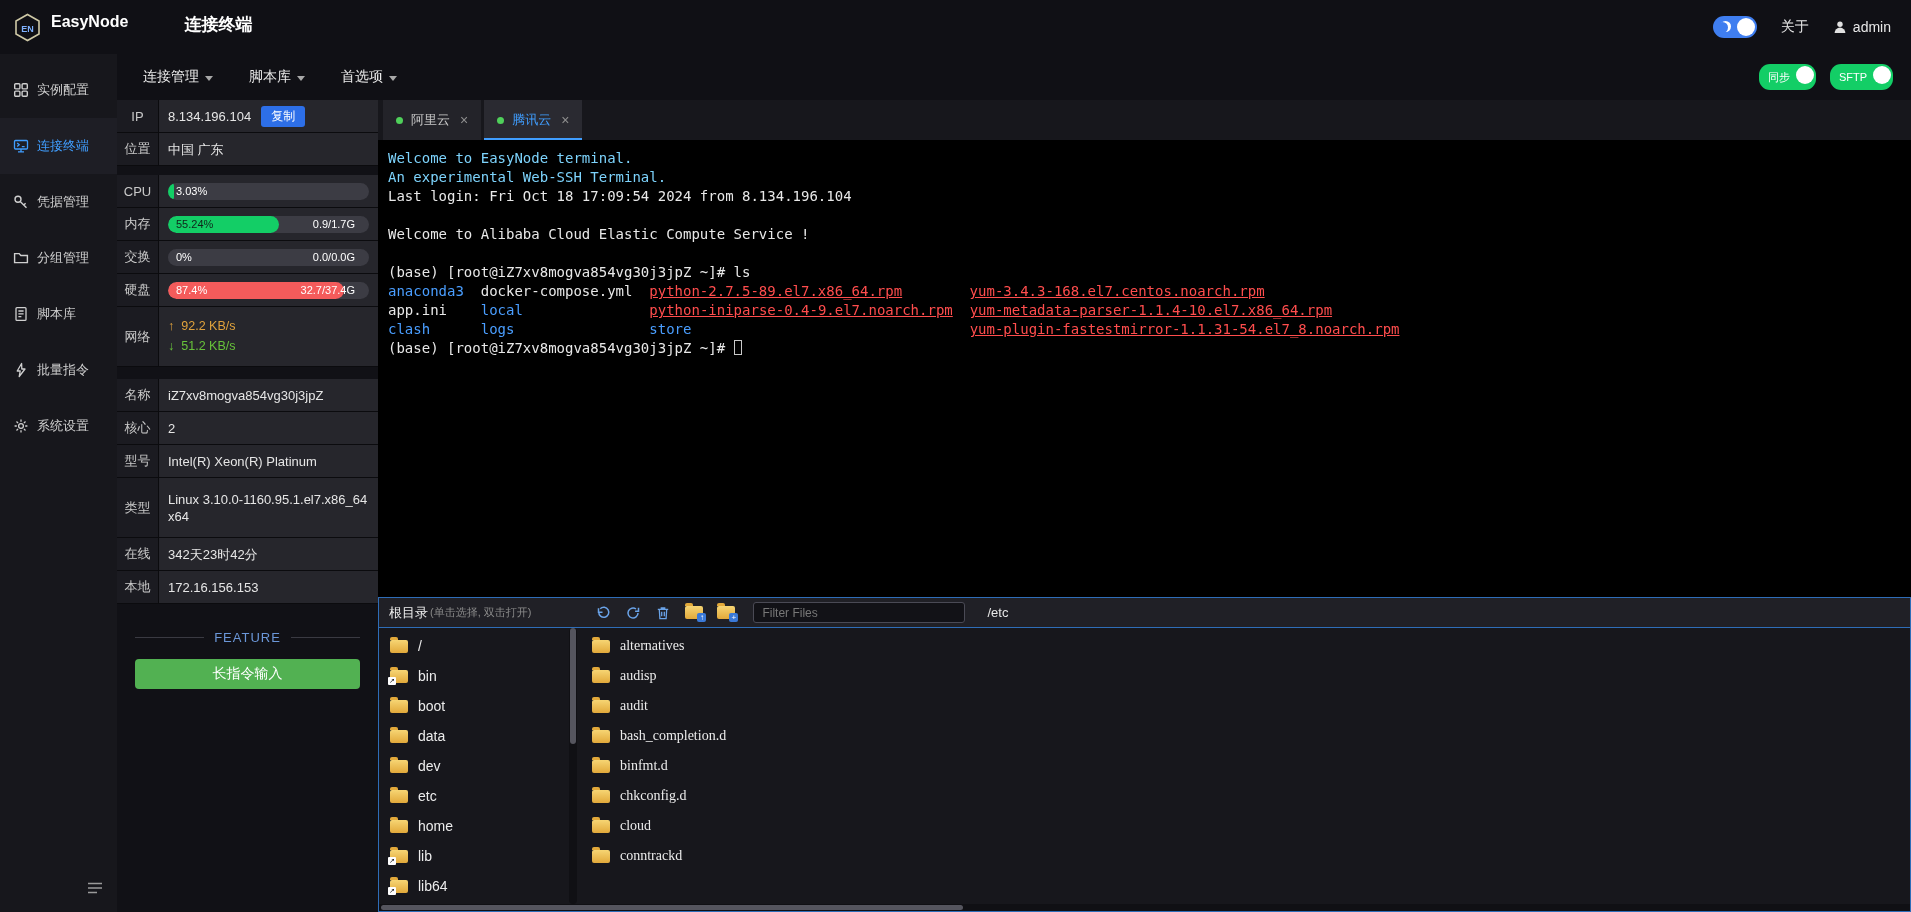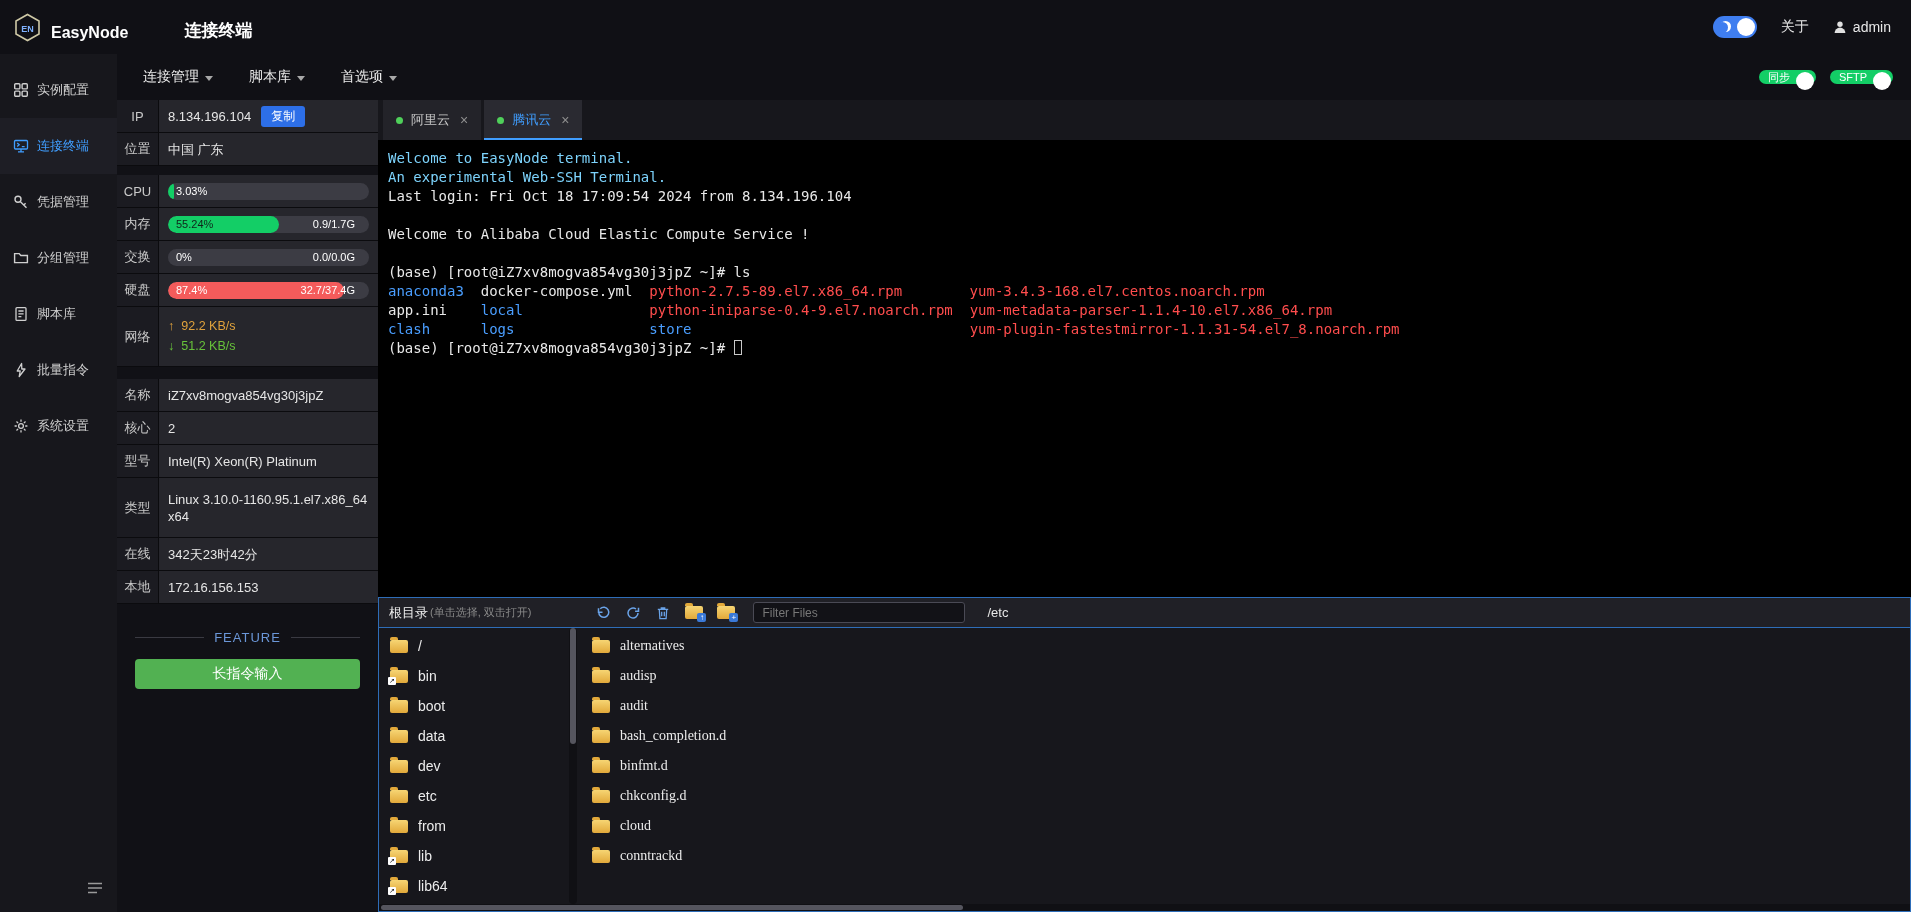--- a/index.html
+++ b/index.html
@@ -2,21 +2,21 @@
 <html><head>
 <meta charset="utf-8">
 <style>
   * { margin:0; padding:0; box-sizing:border-box; }
   html,body { width:1911px; height:912px; overflow:hidden; background:#0b0b0e;
     font-family:"Liberation Sans","DejaVu Sans",sans-serif; color:#ddd; cursor:default; }
 
   
   .topbar { height:54px; display:flex; align-items:center; justify-content:space-between;
     background:#101015; padding:0 20px 0 14px; }
-  .logo-area { display:flex; align-items:flex-end; gap:10px; }
+  .logo-area { display:flex; align-items:flex-start; gap:10px; }
   .app-name { font-size:16px; font-weight:bold; color:#fff; }
   .page-title { font-size:17px; font-weight:bold; color:#fff; margin-left:46px; }
   .top-right { display:flex; align-items:center; gap:24px; }
   .theme-switch { width:44px; height:22px; border-radius:11px; background:#3f7ef0; position:relative; cursor:pointer; }
   .crescent { position:absolute; left:7px; top:5px; width:11px; height:11px; border-radius:50%;
     box-shadow: inset -3px 1px 0 0 #fff; }
   .sw-knob { position:absolute; right:2px; top:2px; width:18px; height:18px; border-radius:50%; background:#fff; }
   .about-link { font-size:14px; color:#e8e8e8; cursor:pointer; }
   .user { display:flex; align-items:center; gap:6px; font-size:14px; color:#e8e8e8; cursor:pointer; }
 
@@ -34,21 +34,21 @@
 
   
   .content { flex:1; display:flex; flex-direction:column; min-width:0; }
   .menubar { height:46px; background:#101015; display:flex; align-items:center;
     justify-content:space-between; padding:0 18px 0 26px; flex:none; }
   .menu-left { display:flex; gap:36px; }
   .menu-item { font-size:14px; color:#ececec; display:flex; align-items:center; gap:6px; cursor:pointer; }
   .caret { width:0; height:0; border-left:4px solid transparent; border-right:4px solid transparent;
     border-top:5px solid #a8a8a8; margin-top:2px; }
   .menu-right { display:flex; gap:14px; align-items:center; }
-  .mini-switch { height:14px; border-radius:11px; background:#13ce66; position:relative;
+  .mini-switch { height:26px; border-radius:11px; background:#13ce66; position:relative;
     padding:0 26px 0 9px; display:flex; align-items:center; cursor:pointer; }
   .mini-switch .sw-text { font-size:11px; color:#fff; }
 
   
   .workspace { flex:1; display:flex; min-height:0; }
 
   
   .server-panel { width:261px; background:#111116; flex:none; overflow:hidden; }
   .irow { display:flex; border-bottom:1px solid #0b0b0e; min-height:33px; }
   .irow.tall { min-height:60px; }
@@ -87,21 +87,21 @@
   .term-tab.active { background:#2a2a31; color:#409eff; box-shadow:inset 0 -2px 0 #409eff; }
   .tab-dot { width:7px; height:7px; border-radius:50%; background:#4fd05a; flex:none; }
   .tab-close { color:#8f8f8f; font-size:14px; margin-left:2px; }
 
   .terminal { flex:1; background:#000; padding:9px 0 0 10px;
     font-family:"DejaVu Sans Mono",monospace; font-size:14px; line-height:19px; overflow:hidden; }
   .term-line { white-space:pre; }
   .tc-green { color:#7dd3fc; }
   .tc-fg { color:#e8e8e8; }
   .tc-blue { color:#4a9eff; }
-  .tc-red { color:#ff4d4d; }
+  .tc-red { color:#ff4d4d;text-decoration:underline; }
   .term-cursor { display:inline-block; width:8px; height:15px; border:1px solid #c9c9c9;
     vertical-align:-2px; }
 
   
   .sftp { height:315px; flex:none; border:1px solid #2e6db8; display:flex; flex-direction:column;
     background:#17171c; }
   .sftp-toolbar { height:30px; flex:none; background:#202026; border-bottom:1px solid #2e6db8;
     display:flex; align-items:center; padding:0 10px; }
   .sftp-title { font-size:13px; color:#f0f0f0; }
   .sftp-hint { font-size:11px; color:#8a8a8a; margin-left:2px; }
@@ -454,21 +454,21 @@
                 <div class="file-item">
                   <span class="folder-ico"></span>
                   <span class="file-name">dev</span>
                 </div>
                 <div class="file-item">
                   <span class="folder-ico"></span>
                   <span class="file-name">etc</span>
                 </div>
                 <div class="file-item">
                   <span class="folder-ico"></span>
-                  <span class="file-name">from</span>
+                  <span class="file-name">home</span>
                 </div>
                 <div class="file-item">
                   <span class="folder-ico link"></span>
                   <span class="file-name">lib</span>
                 </div>
                 <div class="file-item">
                   <span class="folder-ico link"></span>
                   <span class="file-name">lib64</span>
                 </div>
               </div>

